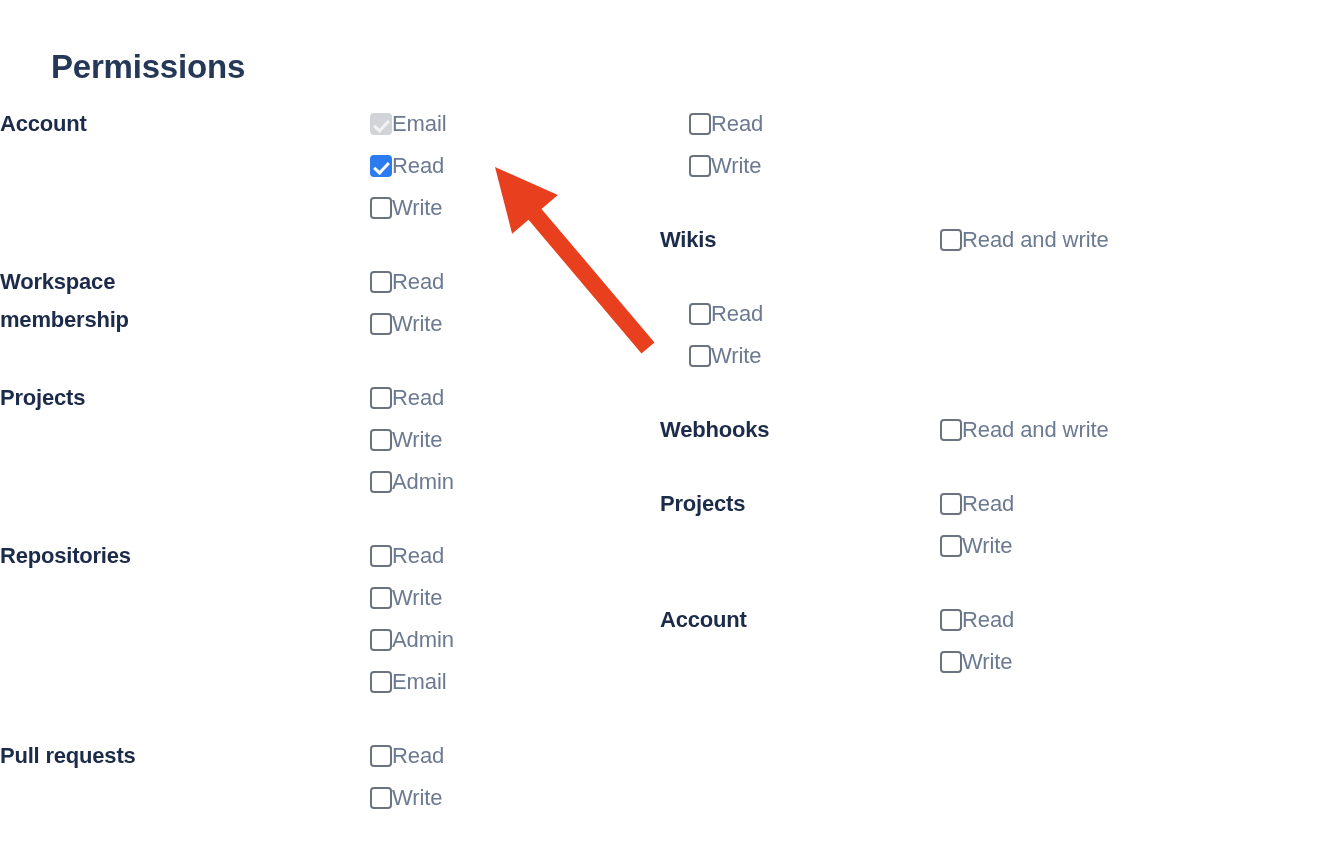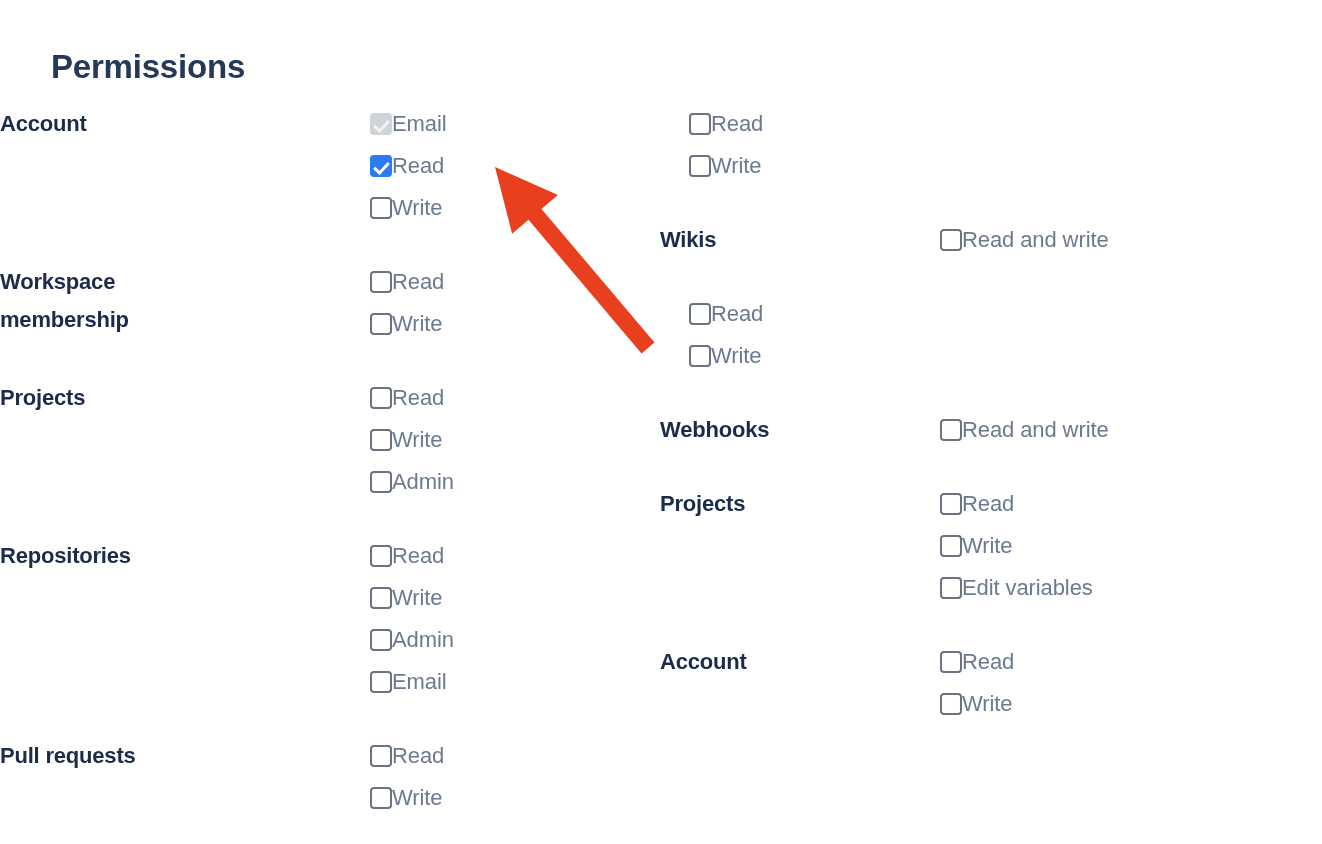--- a/index.html
+++ b/index.html
@@ -246,24 +246,20 @@
         <div class="group-label">Projects</div>
         <div class="options">
           <div class="opt-row">
             <span class="cbox"></span>
             <span class="opt-label">Read</span>
           </div>
           <div class="opt-row">
             <span class="cbox"></span>
             <span class="opt-label">Write</span>
           </div>
-          <div class="opt-row">
-            <span class="cbox"></span>
-            <span class="opt-label">Edit variables</span>
-          </div>
         </div>
       </div>
       <div class="group">
         <div class="group-label">Account</div>
         <div class="options">
           <div class="opt-row">
             <span class="cbox"></span>
             <span class="opt-label">Read</span>
           </div>
           <div class="opt-row">

